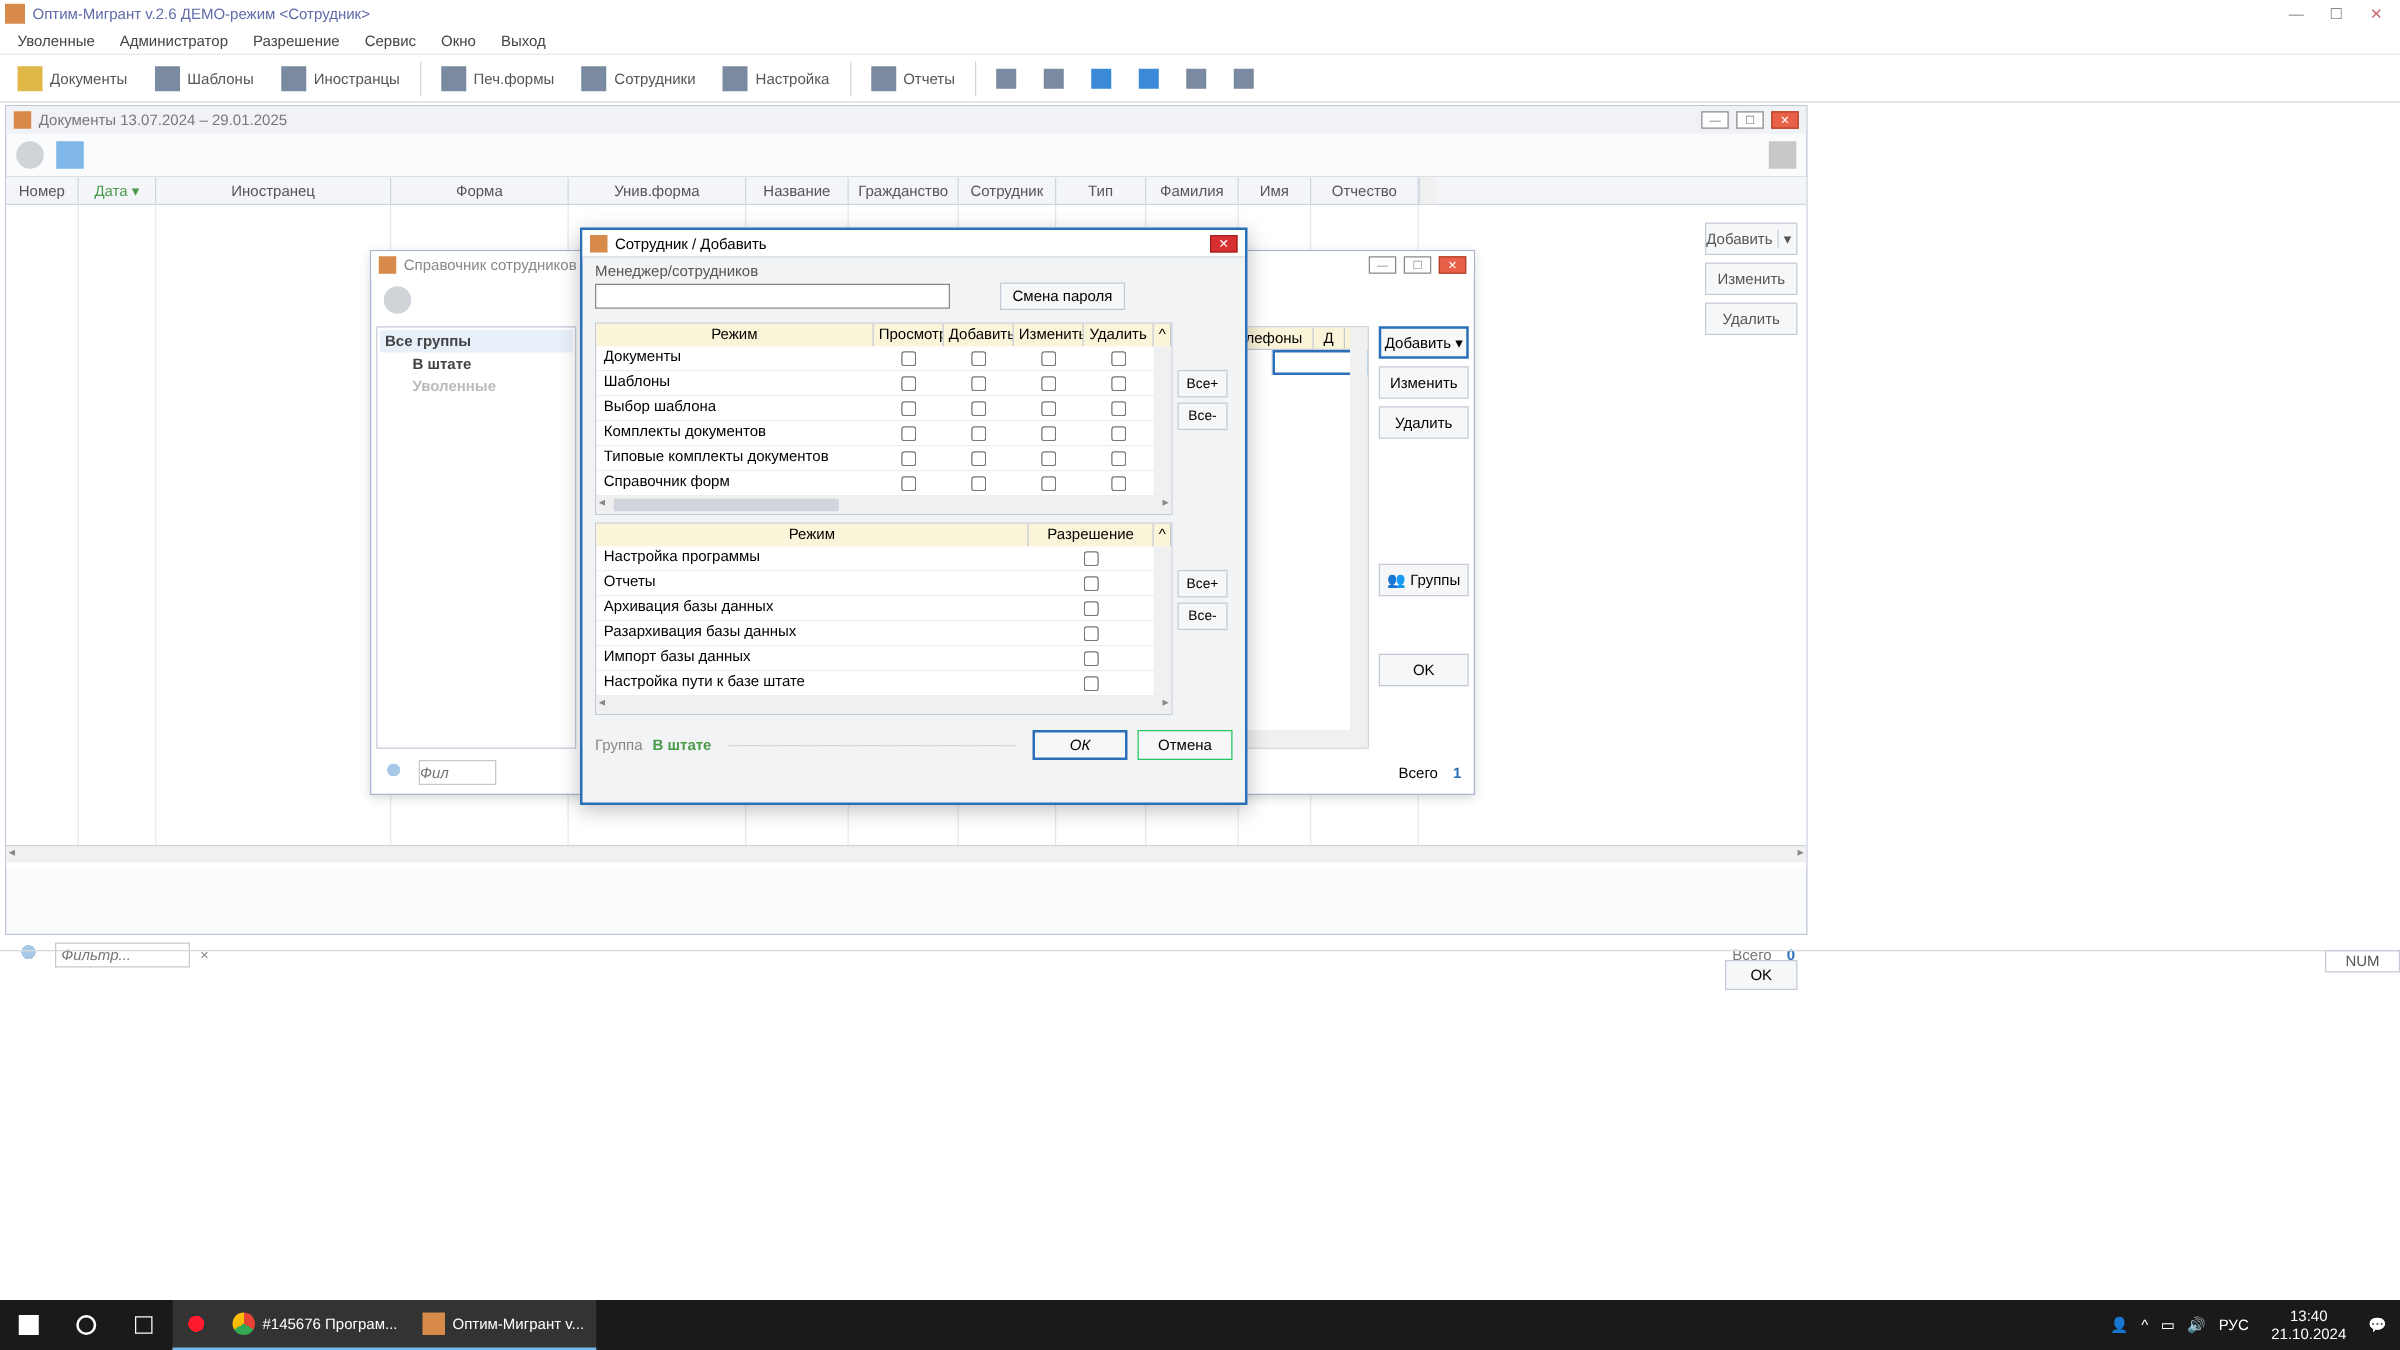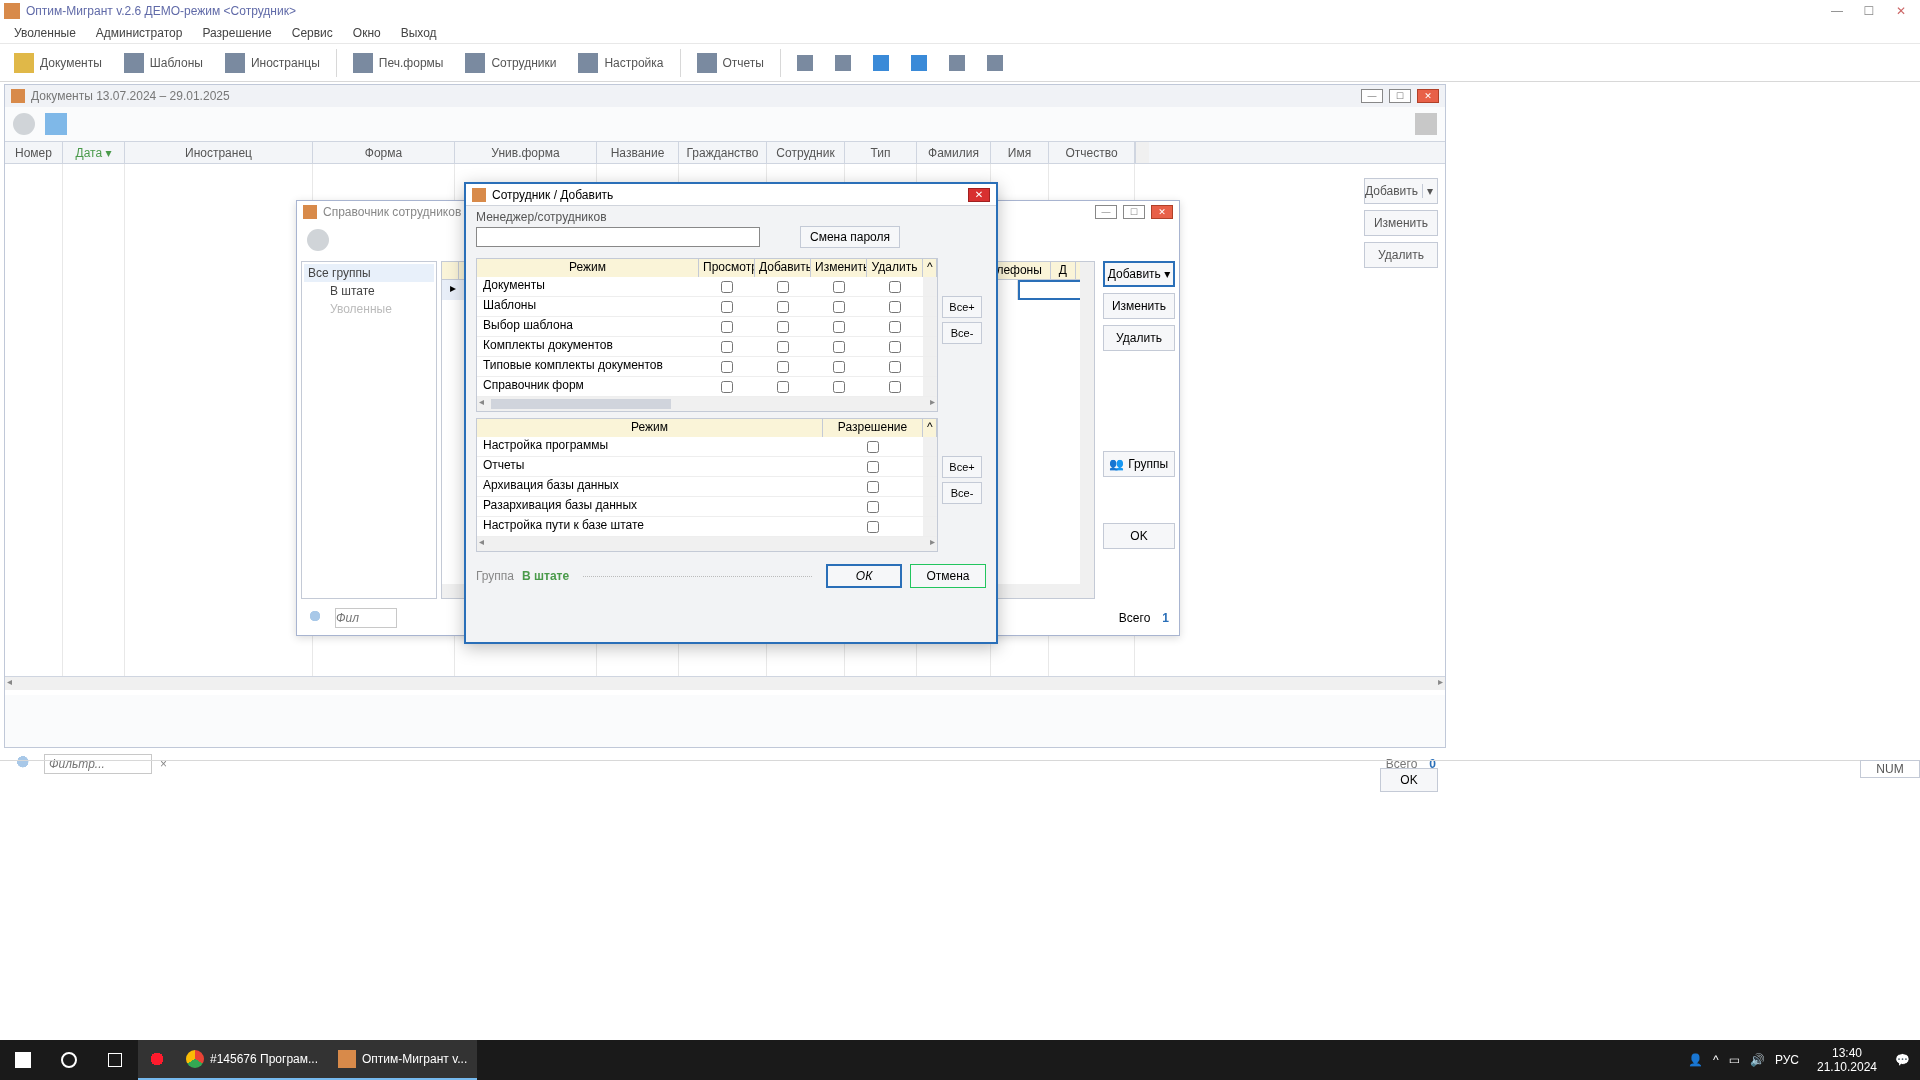--- a/index.html
+++ b/index.html
@@ -69,21 +69,21 @@
 
 
 .dirwin { position: absolute; left: 296px; top: 116px; width: 884px; height: 436px; border: 1px solid #a8b4d0; background: #fff; box-shadow: 0 2px 8px rgba(0,0,0,0.15); }
 .dirwin .dirtitle { height: 22px; background: #fff; display: flex; align-items: center; padding: 0 6px; gap: 6px; color: #888; }
 .dirwin .dirtitle .icon { width: 14px; height: 14px; background: #d88a4a; }
 .dirwin .dirtitle .spacer { flex: 1; }
 .dirwin .dirtitle .winctl { width: 22px; height: 14px; border: 1px solid #888; background: #fff; display: inline-flex; align-items: center; justify-content: center; font-size: 9px; }
 .dirwin .dirtitle .winctl.cl { background: #e86048; color: #fff; border-color: #b04028; }
 .dirwin .gear { width: 22px; height: 22px; background: #d0d4d8; border-radius: 50%; margin: 6px 10px; }
 .dirwin .body { display: flex; height: calc(100% - 88px); }
-.dirwin .tree { width: 136px; border: 1px solid #c4cad6; margin: 4px; padding: 2px; }
+.dirwin .tree { width: 160px; border: 1px solid #c4cad6; margin: 4px; padding: 2px; font-weight: bold; }
 .dirwin .tree .tn { padding: 2px 4px; color: #444; }
 .dirwin .tree .tn.sel { background: #e8f0fa; }
 .dirwin .tree .tn.ch { padding-left: 26px; }
 .dirwin .tree .tn.dis { color: #bbb; }
 .dirwin .main { flex: 1; border: 1px solid #c4cad6; margin: 4px 4px 4px 0; position: relative; background: #fff; }
 .dirwin .mainhead { display: flex; background: #faf4d8; height: 18px; border-bottom: 1px solid #c4cad6; }
 .dirwin .mainhead .mh { border-right: 1px solid #c4cad6; padding: 1px 8px; text-align: center; flex: 1; }
 .dirwin .mainhead .mh:last-child { flex: 0 0 18px; }
 .dirwin .mainrow { display: flex; height: 20px; }
 .dirwin .mainrow .mc { border-right: 1px solid #e0e0e0; padding: 1px 8px; flex: 1; }
@@ -520,20 +520,27 @@
               <div style="width:14px;background:#f0f0f0"></div>
             </div>
             <div class="ptrow">
               <div class="ptc" style="flex:2">Разархивация базы данных</div>
               <div class="ptcb" style="width:100px">
                 <input type="checkbox" style="">
               </div>
               <div style="width:14px;background:#f0f0f0"></div>
             </div>
             <div class="ptrow">
+              <div class="ptc" style="flex:2">Импорт базы данных</div>
+              <div class="ptcb" style="width:100px">
+                <input type="checkbox" style="">
+              </div>
+              <div style="width:14px;background:#f0f0f0"></div>
+            </div>
+            <div class="ptrow">
               <div class="ptc" style="flex:2">Настройка пути к базе штате</div>
               <div class="ptcb" style="width:100px">
                 <input type="checkbox" style="">
               </div>
               <div style="width:14px;background:#f0f0f0"></div>
             </div>
           </div>
         <div class="pthscroll"></div>
       </div>
       <div class="allbtns">

